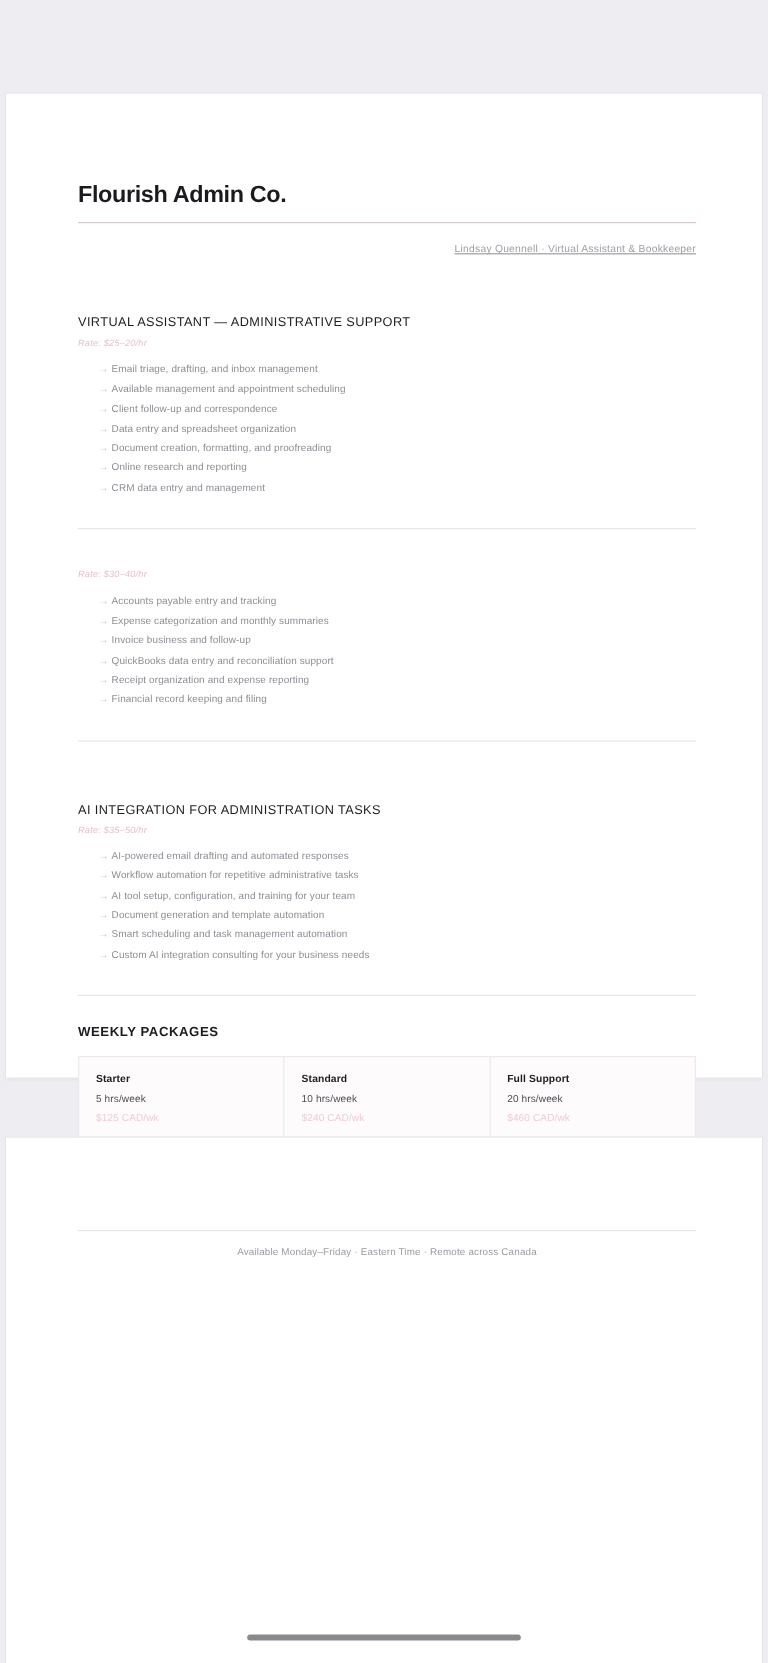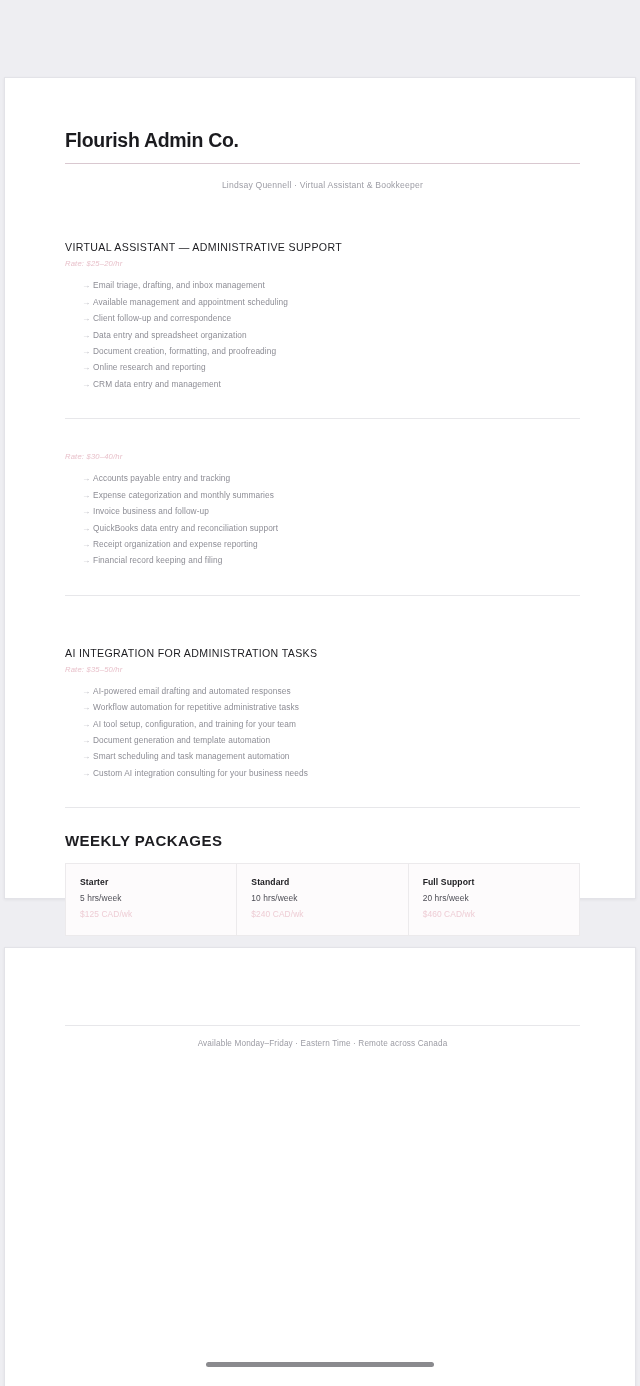--- a/index.html
+++ b/index.html
@@ -50,20 +50,21 @@
     padding-top: 52px;
   }
 
   .brand-title {
     font-size: 19.5px;
     font-weight: bold;
     color: #1b1b1f;
     letter-spacing: -0.3px;
     line-height: 1.1;
     white-space: nowrap;
+    margin-top: 22px;
   }
 
   .contact-block {
     text-align: right;
     padding-bottom: 3px;
   }
 
   .contact-line {
     font-size: 7.4px;
     color: #9a9aa2;
@@ -72,26 +73,27 @@
     white-space: nowrap;
   }
 
   .header-rule {
     height: 1px;
     background: #d9c8d0;
     margin-top: 12px;
   }
 
   .tagline {
-    text-align: center;
+    text-align: right;
     font-size: 8.6px;
     color: #9d9da5;
     letter-spacing: 0.2px;
     padding-top: 16px;
     white-space: nowrap;
+    text-decoration: underline;
   }
 
   
   .section {
     padding-top: 27px;
   }
 
   .section-divider {
     height: 1px;
     background: #e7e7ea;
@@ -131,21 +133,21 @@
 
   .bullet-arrow {
     color: #b9b9c0;
     width: 11px;
     flex: 0 0 11px;
     font-size: 8.3px;
   }
 
   
   .packages-title {
-    font-size: 15px;
+    font-size: 11px;
     font-weight: bold;
     color: #1d1d21;
     letter-spacing: 0.45px;
     padding-top: 24px;
   }
 
   .packages-table {
     display: flex;
     margin-top: 14px;
     border: 1px solid #eceaec;

